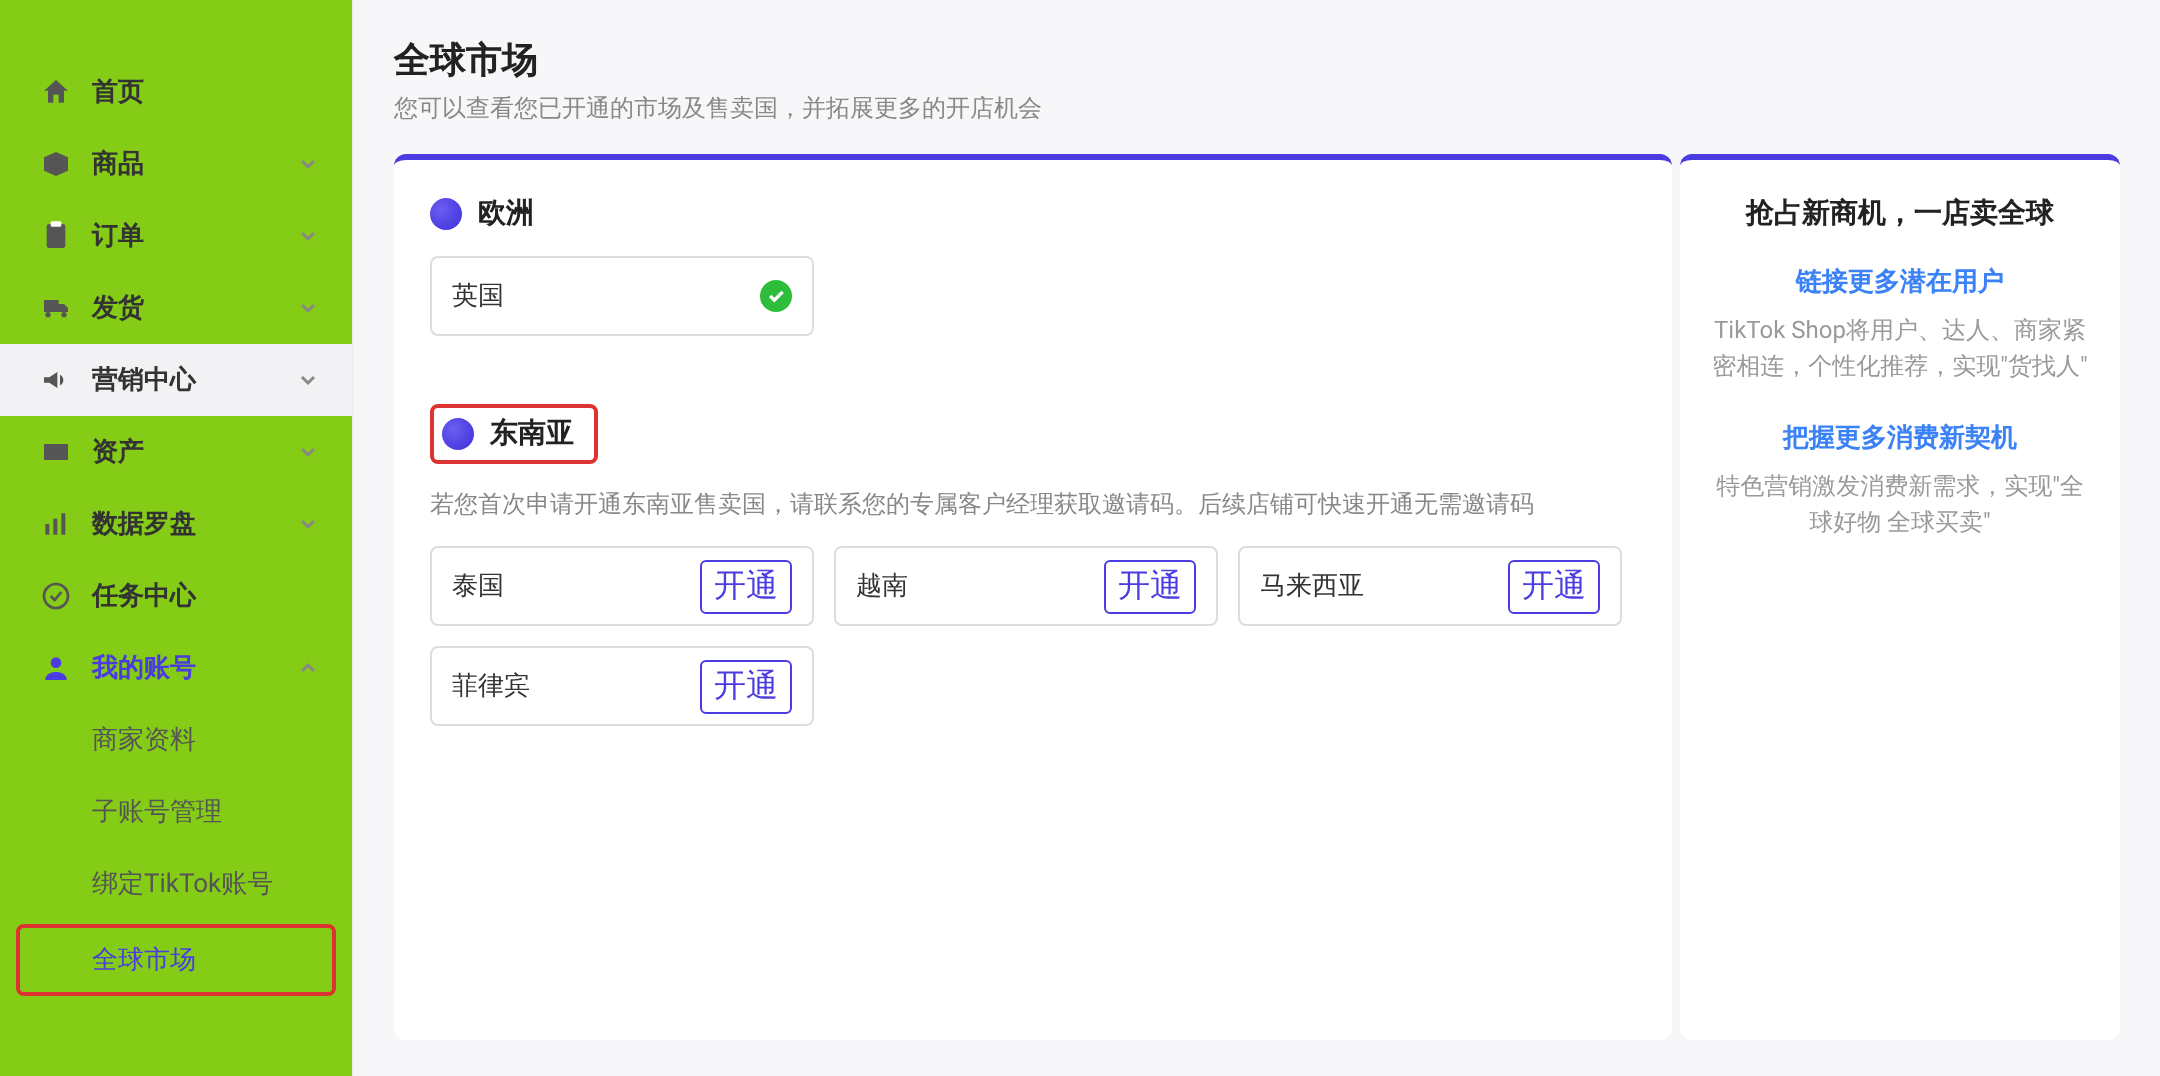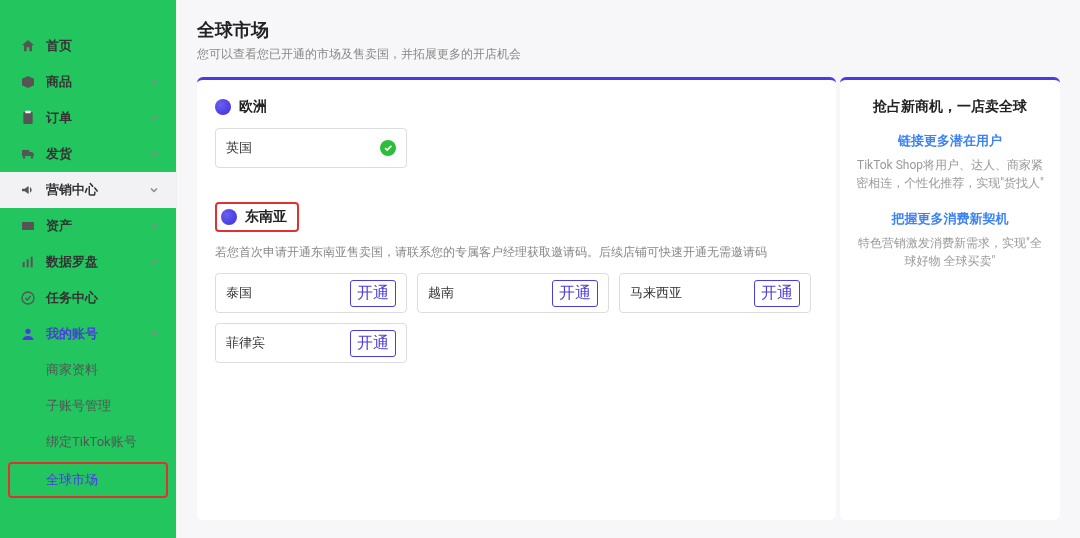--- a/index.html
+++ b/index.html
@@ -9,21 +9,21 @@
       font-size: 13px;
       color: #333;
       width: 1080px;
       height: 538px;
       overflow: hidden;
     }
     .layout { display: flex; height: 100%; }
     .sidebar {
       width: 177px;
       flex-shrink: 0;
-      background: #22c55e;
+      background: #84cc16;
       border-right: 1px solid #eee;
       padding-top: 28px;
       overflow-y: auto;
     }
     .nav-item {
       display: flex;
       align-items: center;
       padding: 9px 16px 9px 20px;
       cursor: pointer;
       color: #333;

